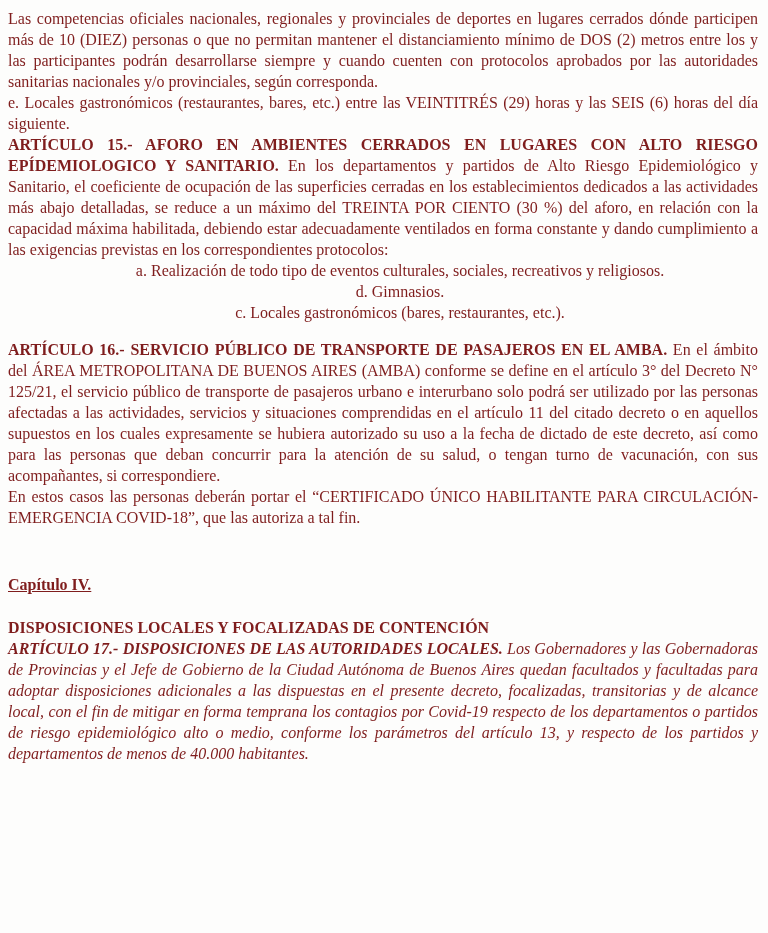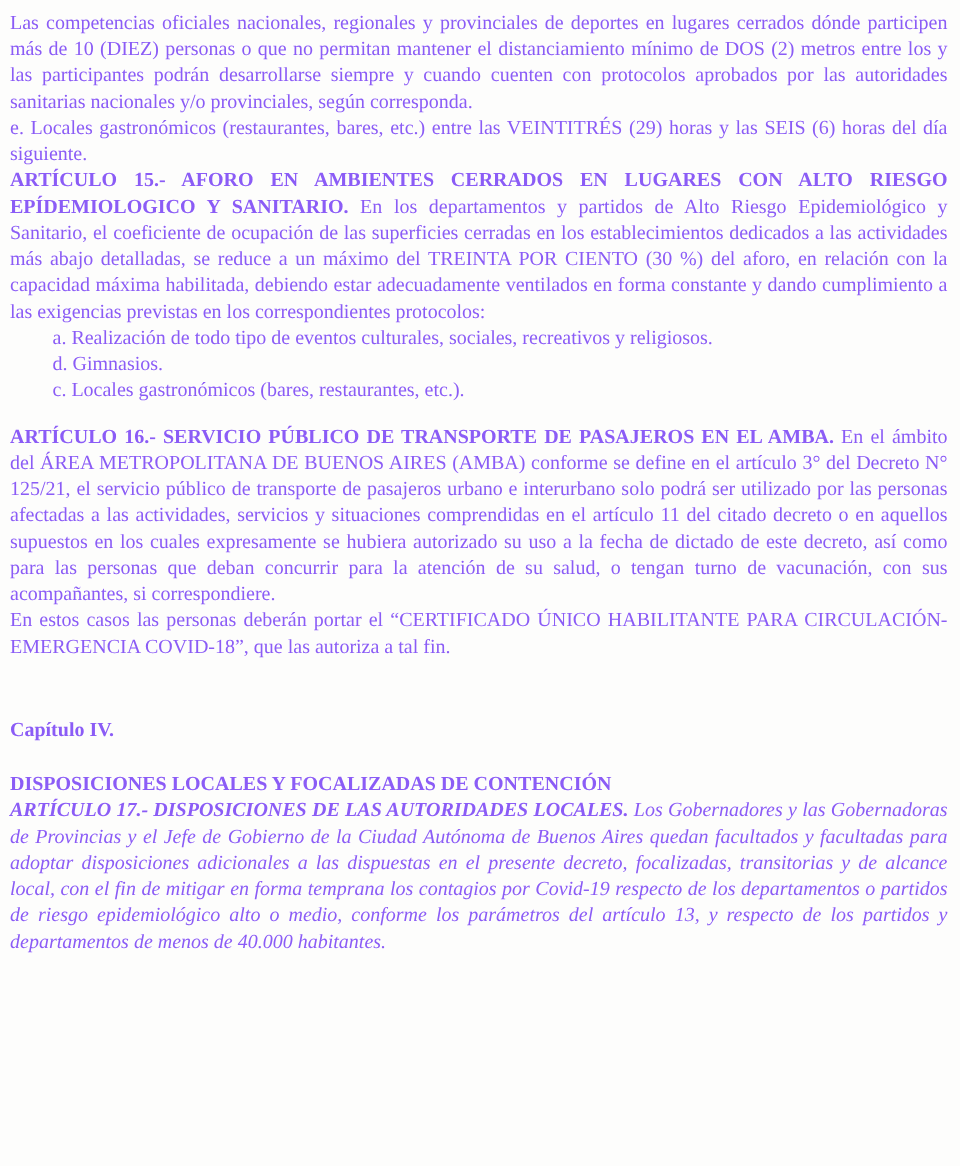--- a/index.html
+++ b/index.html
@@ -5,38 +5,38 @@
   html, body { margin: 0; padding: 0; }
   body {
     width: 768px; height: 933px; overflow: hidden;
     background: #ffffff;
   }
   .page {
     box-sizing: border-box;
     width: 768px; height: 933px;
     padding: 8px 10px 0 8px;
     background: #fdfdfc;
-    color: #8b5cf6;
+    color: #7f1d1d;
     font-family: "Liberation Serif", "DejaVu Serif", serif;
     font-size: 16px;
     line-height: 21px;
   }
   .page p { margin: 0; text-align: justify; }
   strong { font-weight: bold; }
 
   .p-hang   { margin-left: 77px; margin-bottom: 20px; }
   .item-de  { margin-left: 49px; }
   .item-d   { margin-bottom: 12px; }
   .item-e   { margin-bottom: 16px; }
   .art15    { margin-bottom: 14px; }
   .sublist  { margin-left: 34px; margin-bottom: 16px; }
-  .sublist p { text-align: left; }
+  .sublist p { text-align: center; }
   .art16    { margin-bottom: 8px; }
   .p-cert   { margin-bottom: 0; }
-  .h-chapter    { text-align: right; font-weight: bold; margin-top: 46px !important; }
+  .h-chapter    { text-align: right; font-weight: bold; margin-top: 46px !important; text-decoration: underline; }
   .h-subchapter { text-align: left; font-weight: bold; margin-top: 22px !important; }
   .art17    { margin-top: 14px; margin-bottom: 12px; font-style: italic; }
 </style>
 </head>
 <body>
 
 <div class="page">
 
   <p class="p-hang">Las competencias oficiales nacionales, regionales y provinciales de deportes en lugares cerrados dónde participen más de 10 (DIEZ) personas o que no permitan mantener el distanciamiento mínimo de DOS (2) metros entre los y las participantes podrán desarrollarse siempre y cuando cuenten con protocolos aprobados por las autoridades sanitarias nacionales y/o provinciales, según corresponda.</p>
 

